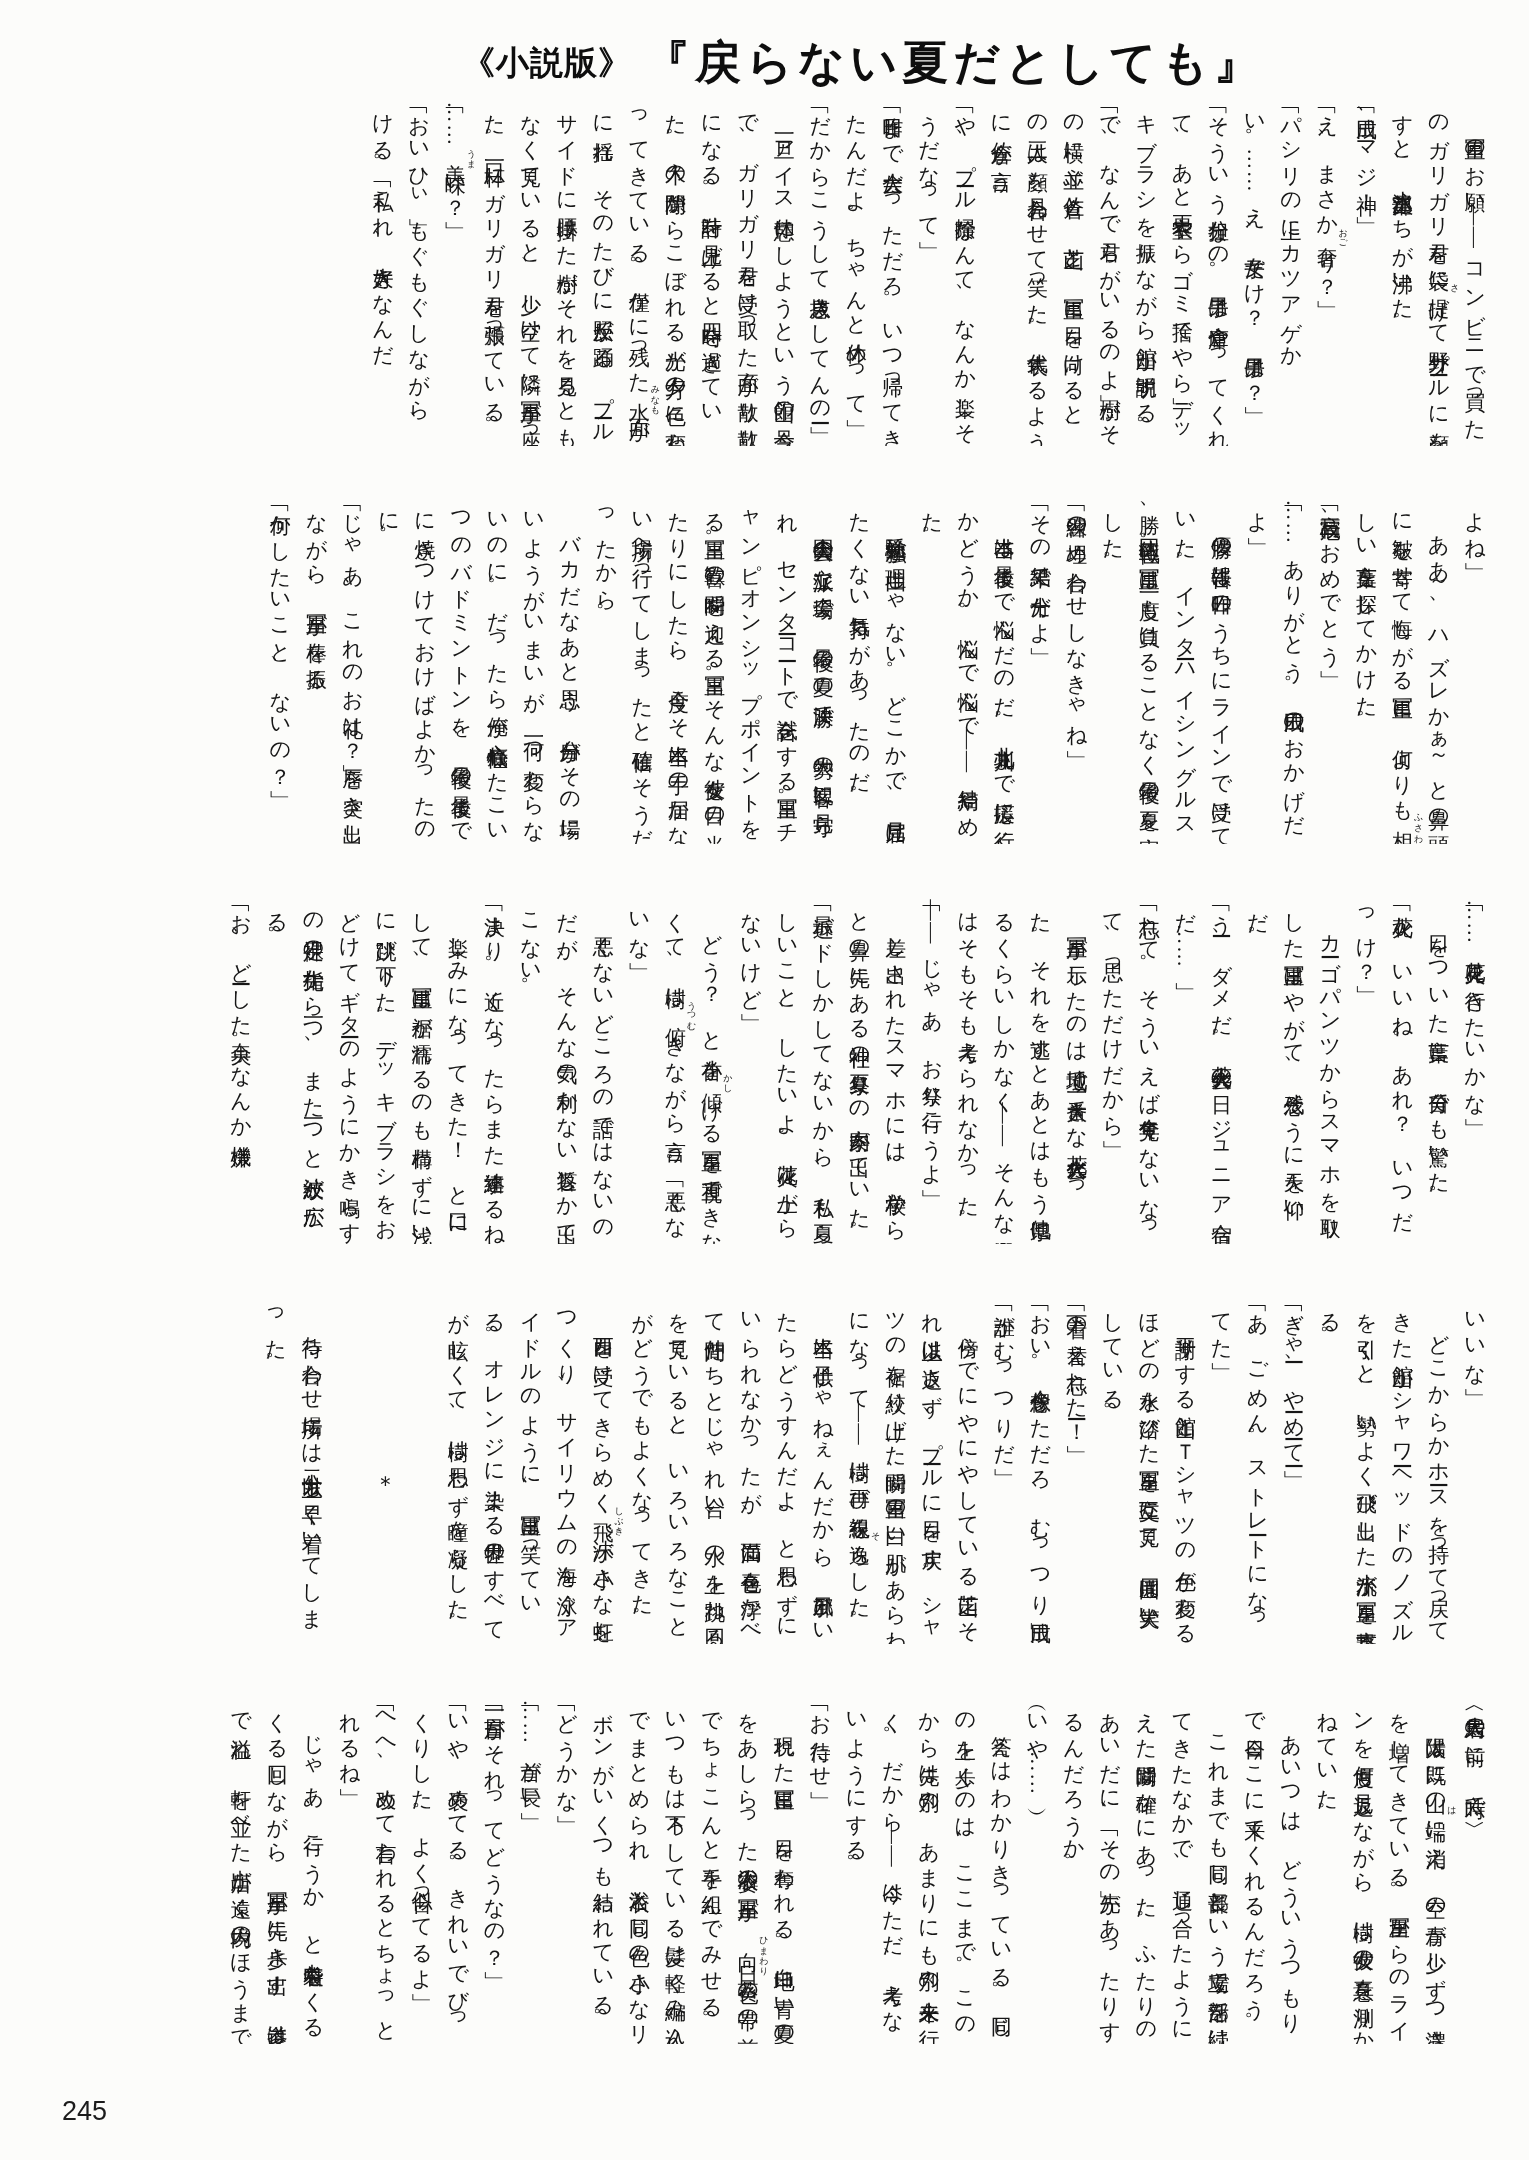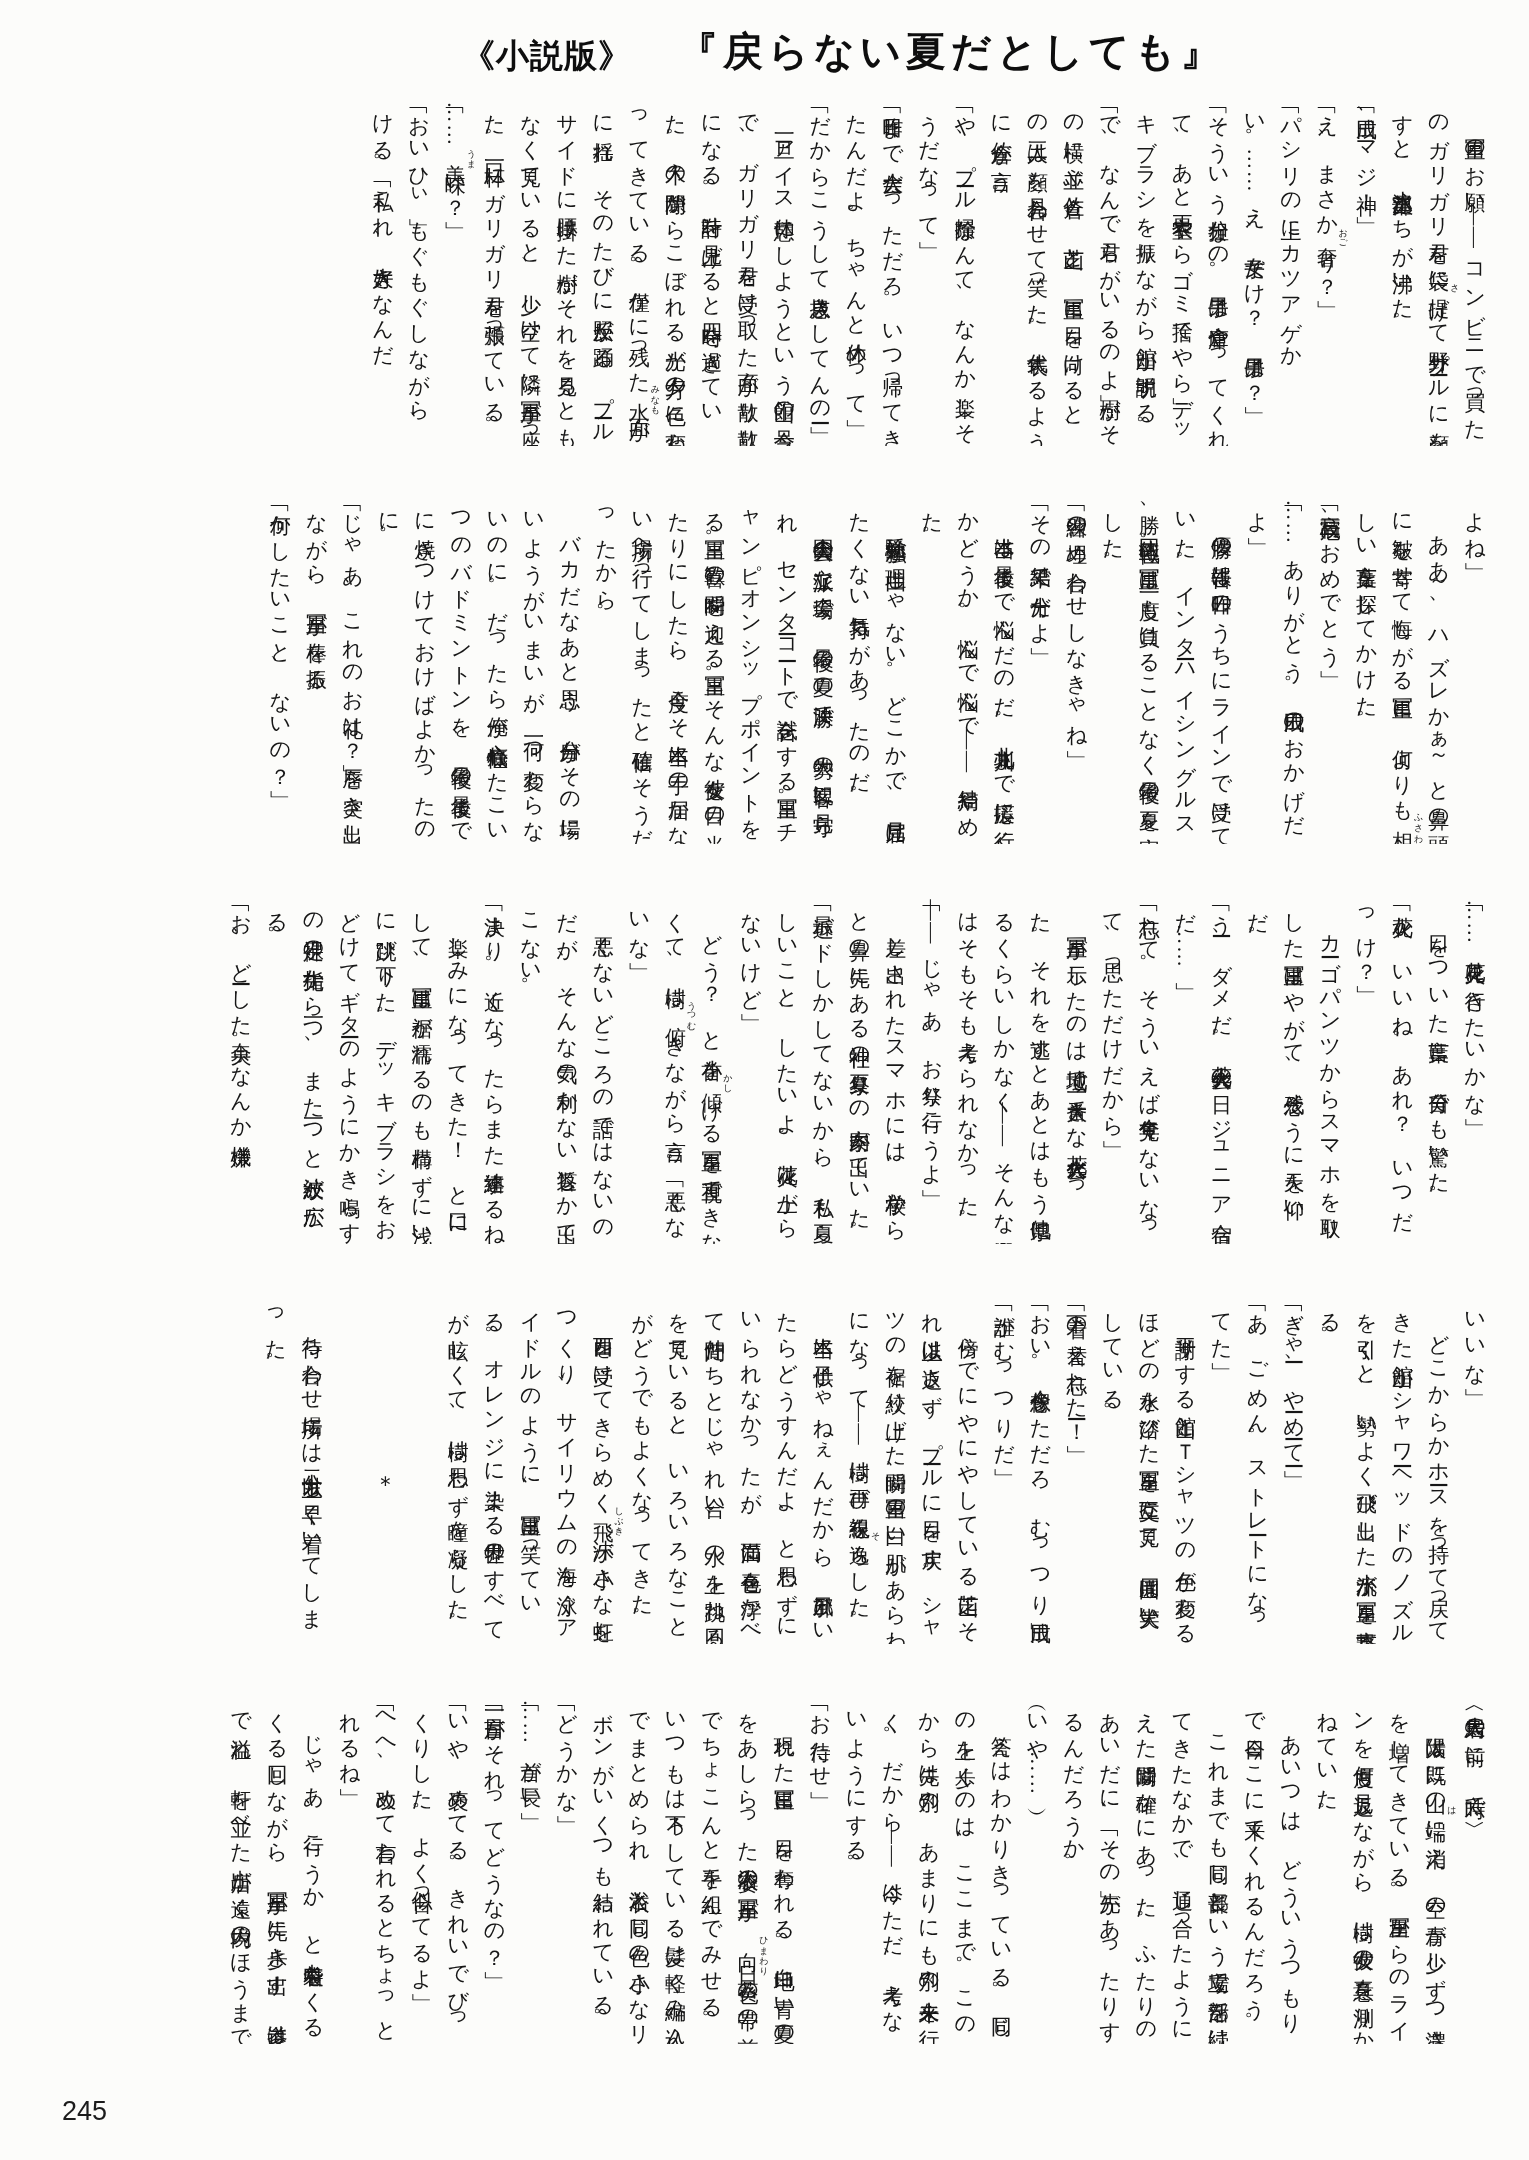--- a/index.html
+++ b/index.html
@@ -14,36 +14,35 @@
     background: #fcfcfa;
     overflow: hidden;
     color: #161616;
   }
   
   .header {
     position: absolute;
     top: 24px;
     left: 462px;
     display: flex;
-    align-items: flex-end;
+    align-items: center;
     font-family: "DejaVu Sans", "Liberation Sans", sans-serif;
     font-weight: bold;
     white-space: nowrap;
     color: #0e0e0e;
-    gap: 42px;
   }
   .edition-label {
     font-size: 33px;
     letter-spacing: 1px;
     margin-right: 4px;
   }
   .page-title {
-    font-size: 40px;
+    font-size: 46px;
     letter-spacing: 5px;
-    margin: 0;
+    margin: 8px;
     font-weight: bold;
   }
   
   .band {
     position: absolute;
     right: 36px;
     width: 1416px;
     height: 346px;
     writing-mode: vertical-rl;
     text-orientation: mixed;

